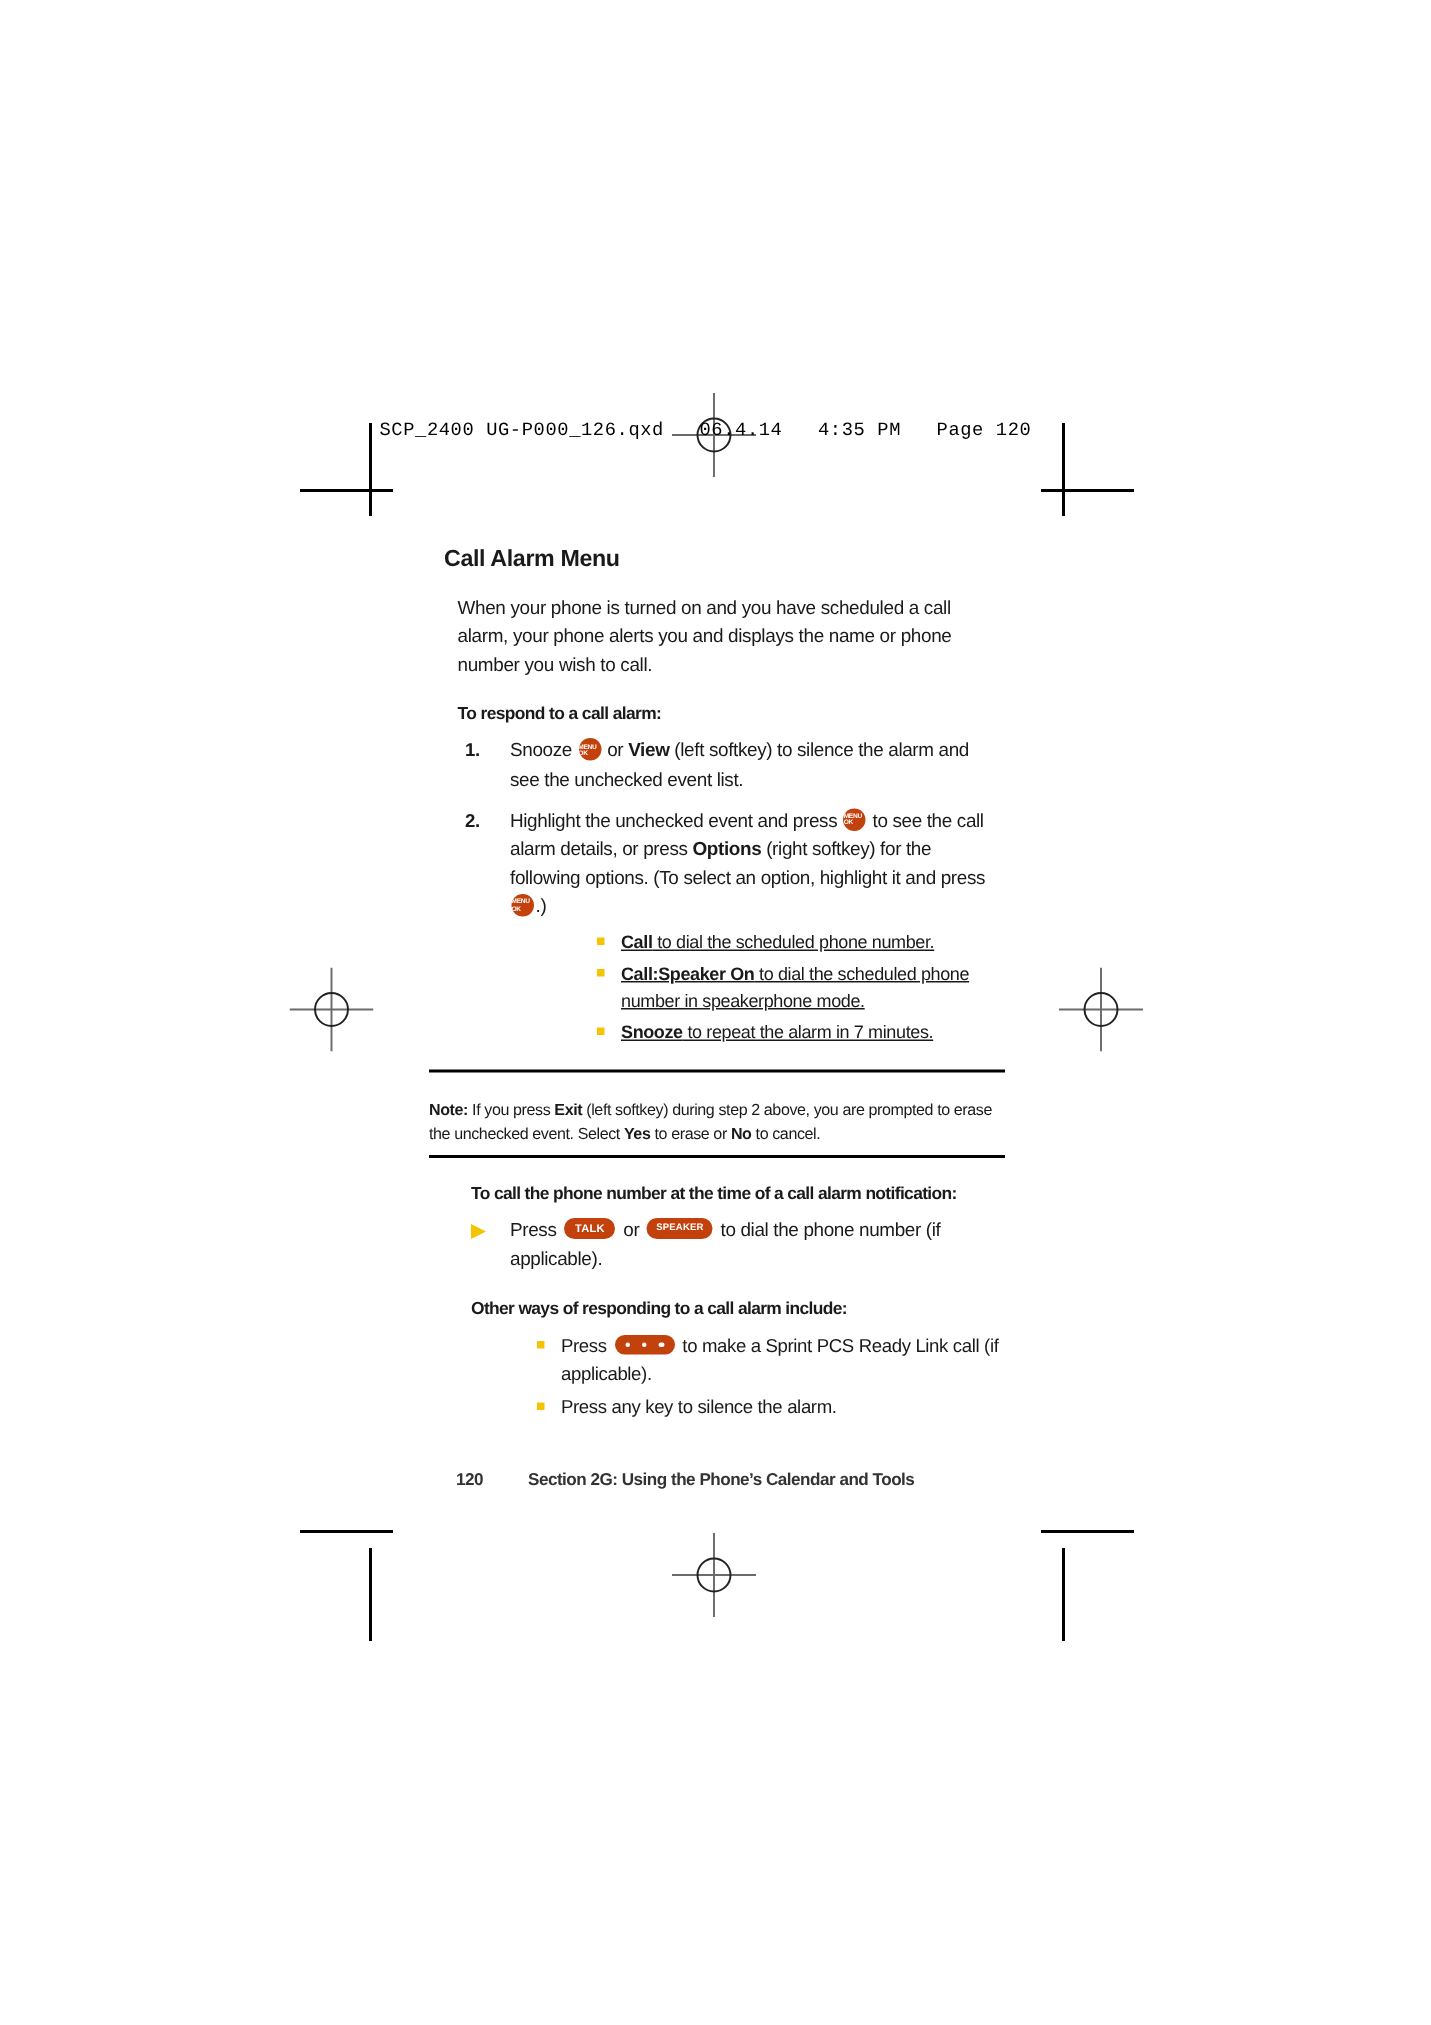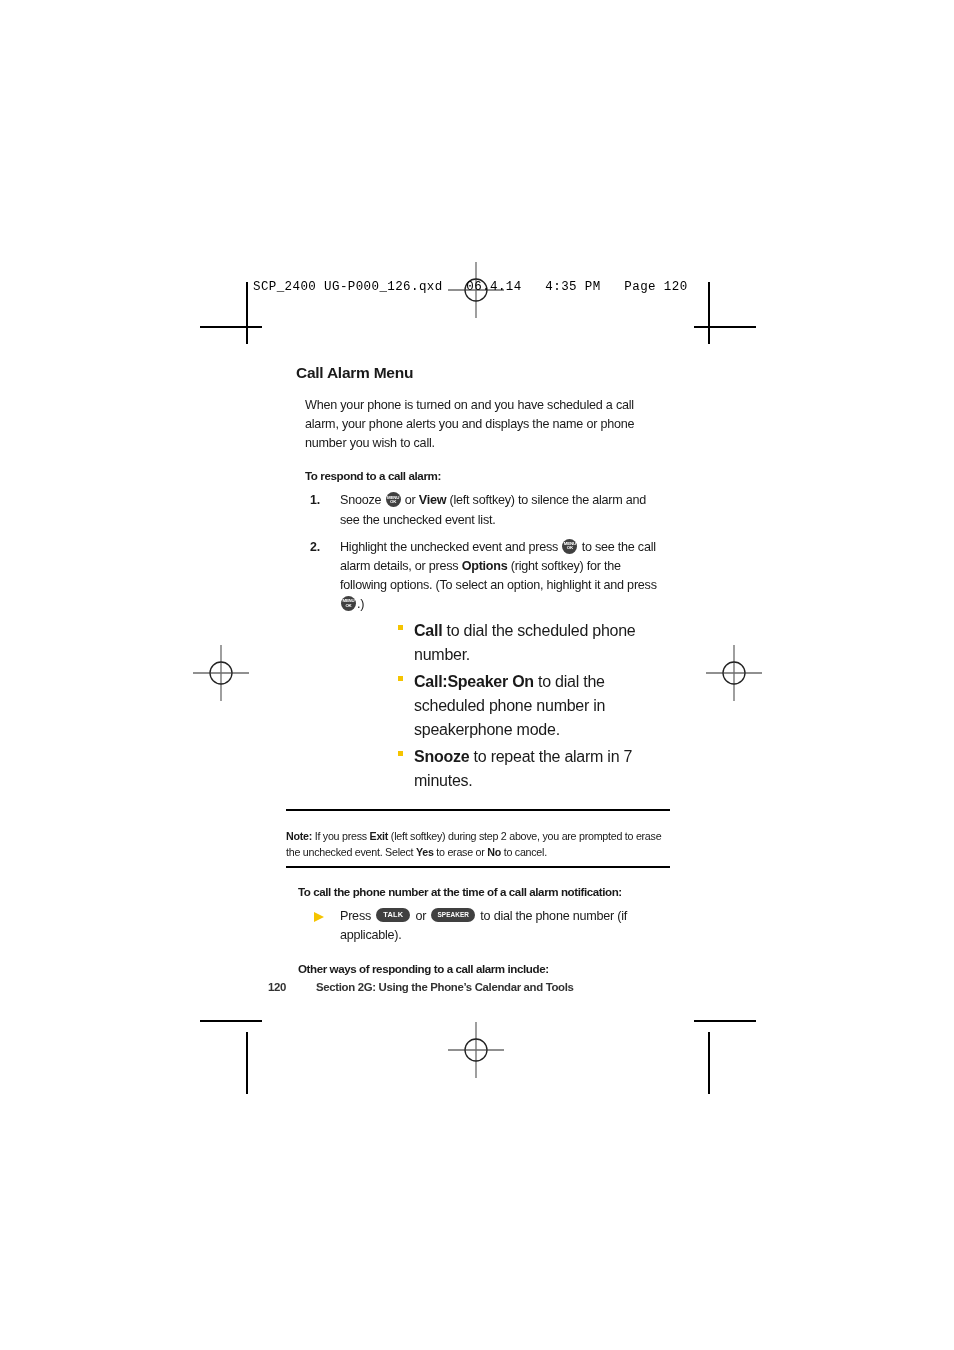--- a/index.html
+++ b/index.html
@@ -105,24 +105,25 @@
 
   ul.subbullets {
     margin: 3px 0 0 0;
     padding: 0;
     list-style: none;
   }
   ul.subbullets > li {
     position: relative;
     padding-left: 18px;
     margin-bottom: 3px;
-    font-size: 16px;
+    font-size: 12px;
     line-height: 1.5;
     letter-spacing: -0.25px;
     color: #1a1a1a;
+    text-decoration: underline;
   }
   ul.subbullets > li > .sq {
     position: absolute;
     left: 2px;
     top: 6px;
     width: 5px;
     height: 5px;
   }
 
   .sub-wrap { padding-left: 56px; margin-top: 5px; }
@@ -139,21 +140,21 @@
     letter-spacing: -0.26px;
     color: #1a1a1a;
   }
   .note b { font-weight: bold; }
 
   
   .proc-head2 {
     font-size: 11.6px;
     font-weight: bold;
     letter-spacing: -0.42px;
-    margin: 17px 0 9px 2px;
+    margin: 17px 0 9px 18px;
     color: #1a1a1a;
   }
 
   ul.arrowlist {
     margin: 0;
     padding: 0;
     list-style: none;
   }
   ul.arrowlist > li {
     position: relative;
@@ -192,23 +193,22 @@
     left: 2px;
     top: 6px;
     width: 5px;
     height: 5px;
   }
 
   
   .keyicon {
     display: inline-block;
     vertical-align: -3px;
-    background: #404040;
+    background: #c2410c;
     color: #fff;
-    text-align: center;
     font-weight: bold;
     overflow: hidden;
   }
   .key-round {
     width: 15px;
     height: 15px;
     border-radius: 50%;
     position: relative;
     vertical-align: -3px;
     margin: 0 1px;
@@ -260,21 +260,21 @@
   
   .footer {
     position: absolute;
     left: 268px;
     top: 981px;
     font-size: 11.4px;
     font-weight: bold;
     letter-spacing: -0.33px;
     color: #333333;
   }
-  .footer .pg { display: inline-block; width: 48px; }
+  .footer .pg { display: inline-block; width: 48px; margin-left: 36px; }
 </style>
 </head>
 <body>
 
 <div class="mark mark-v" style="left:246px; top:282px;"></div>
 <div class="mark mark-h" style="left:200px; top:326px;"></div>
 
 <div class="mark mark-v" style="left:708px; top:282px;"></div>
 <div class="mark mark-h" style="left:694px; top:326px;"></div>
 
@@ -349,19 +349,27 @@
     </div>
 
     <div class="proc-head2">To call the phone number at the time of a call alarm notification:</div>
     <ul class="arrowlist">
       <li>
         <span class="tri"></span><span>Press </span><span class="keyicon key-pill">TALK</span><span> or </span><span class="keyicon key-pill speaker">SPEAKER</span><span> to dial the phone number (if applicable).</span>
       </li>
     </ul>
 
     <div class="proc-head2">Other ways of responding to a call alarm include:</div>
+    <ul class="lastbullets">
+      <li>
+        <span class="sq" style="background:#f5c400;"></span><span>Press </span><span class="keyicon key-dots"><i></i><i></i><i></i></span><span> to make a Sprint PCS Ready Link call (if applicable).</span>
+      </li>
+      <li>
+        <span class="sq" style="background:#f5c400;"></span><span>Press any key to silence the alarm.</span>
+      </li>
+    </ul>
 
   </div>
 
   <div class="footer">
     <span class="pg">120</span><span>Section 2G: Using the Phone’s Calendar and Tools</span>
   </div>
 </div>
 
 </body></html>

